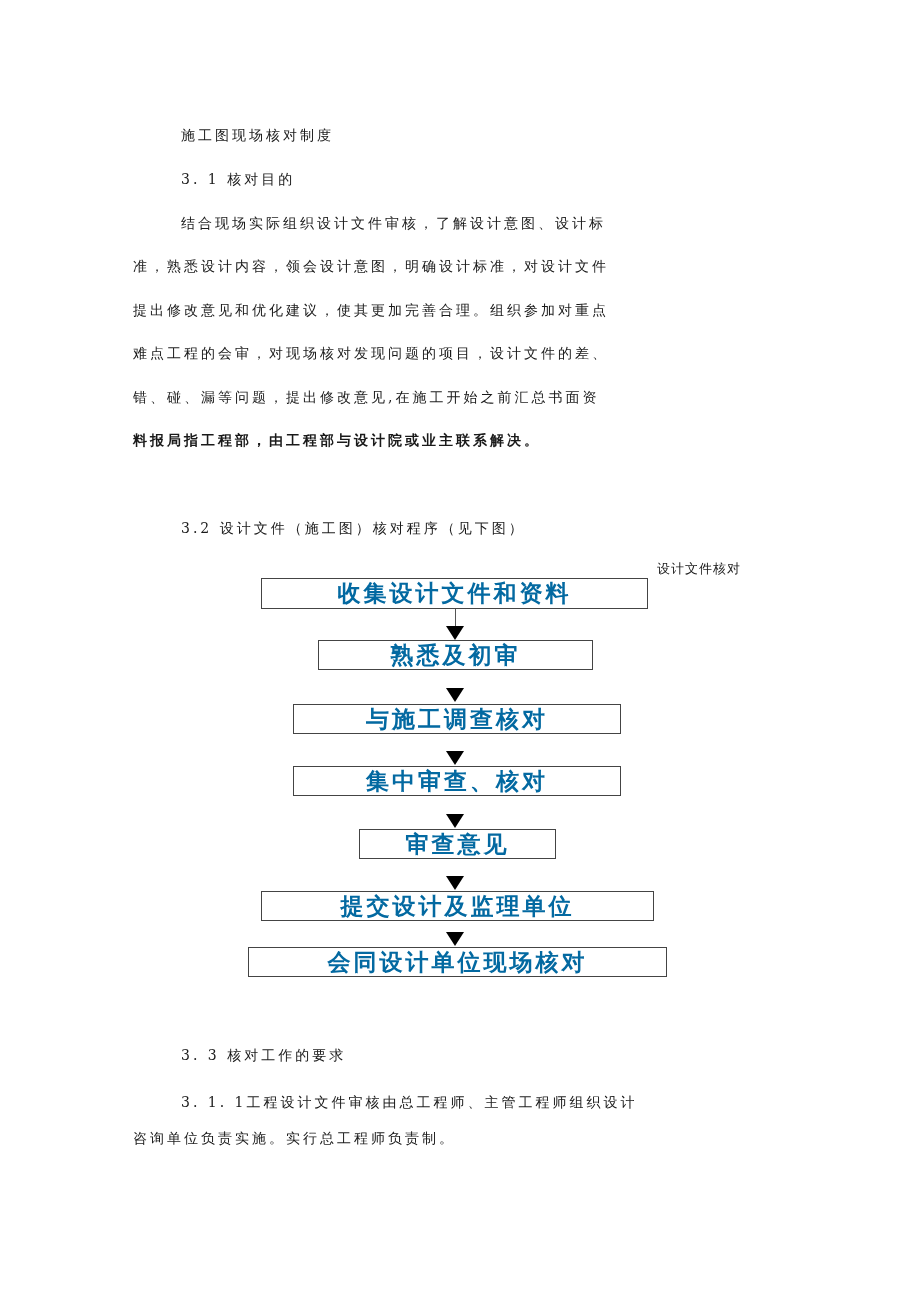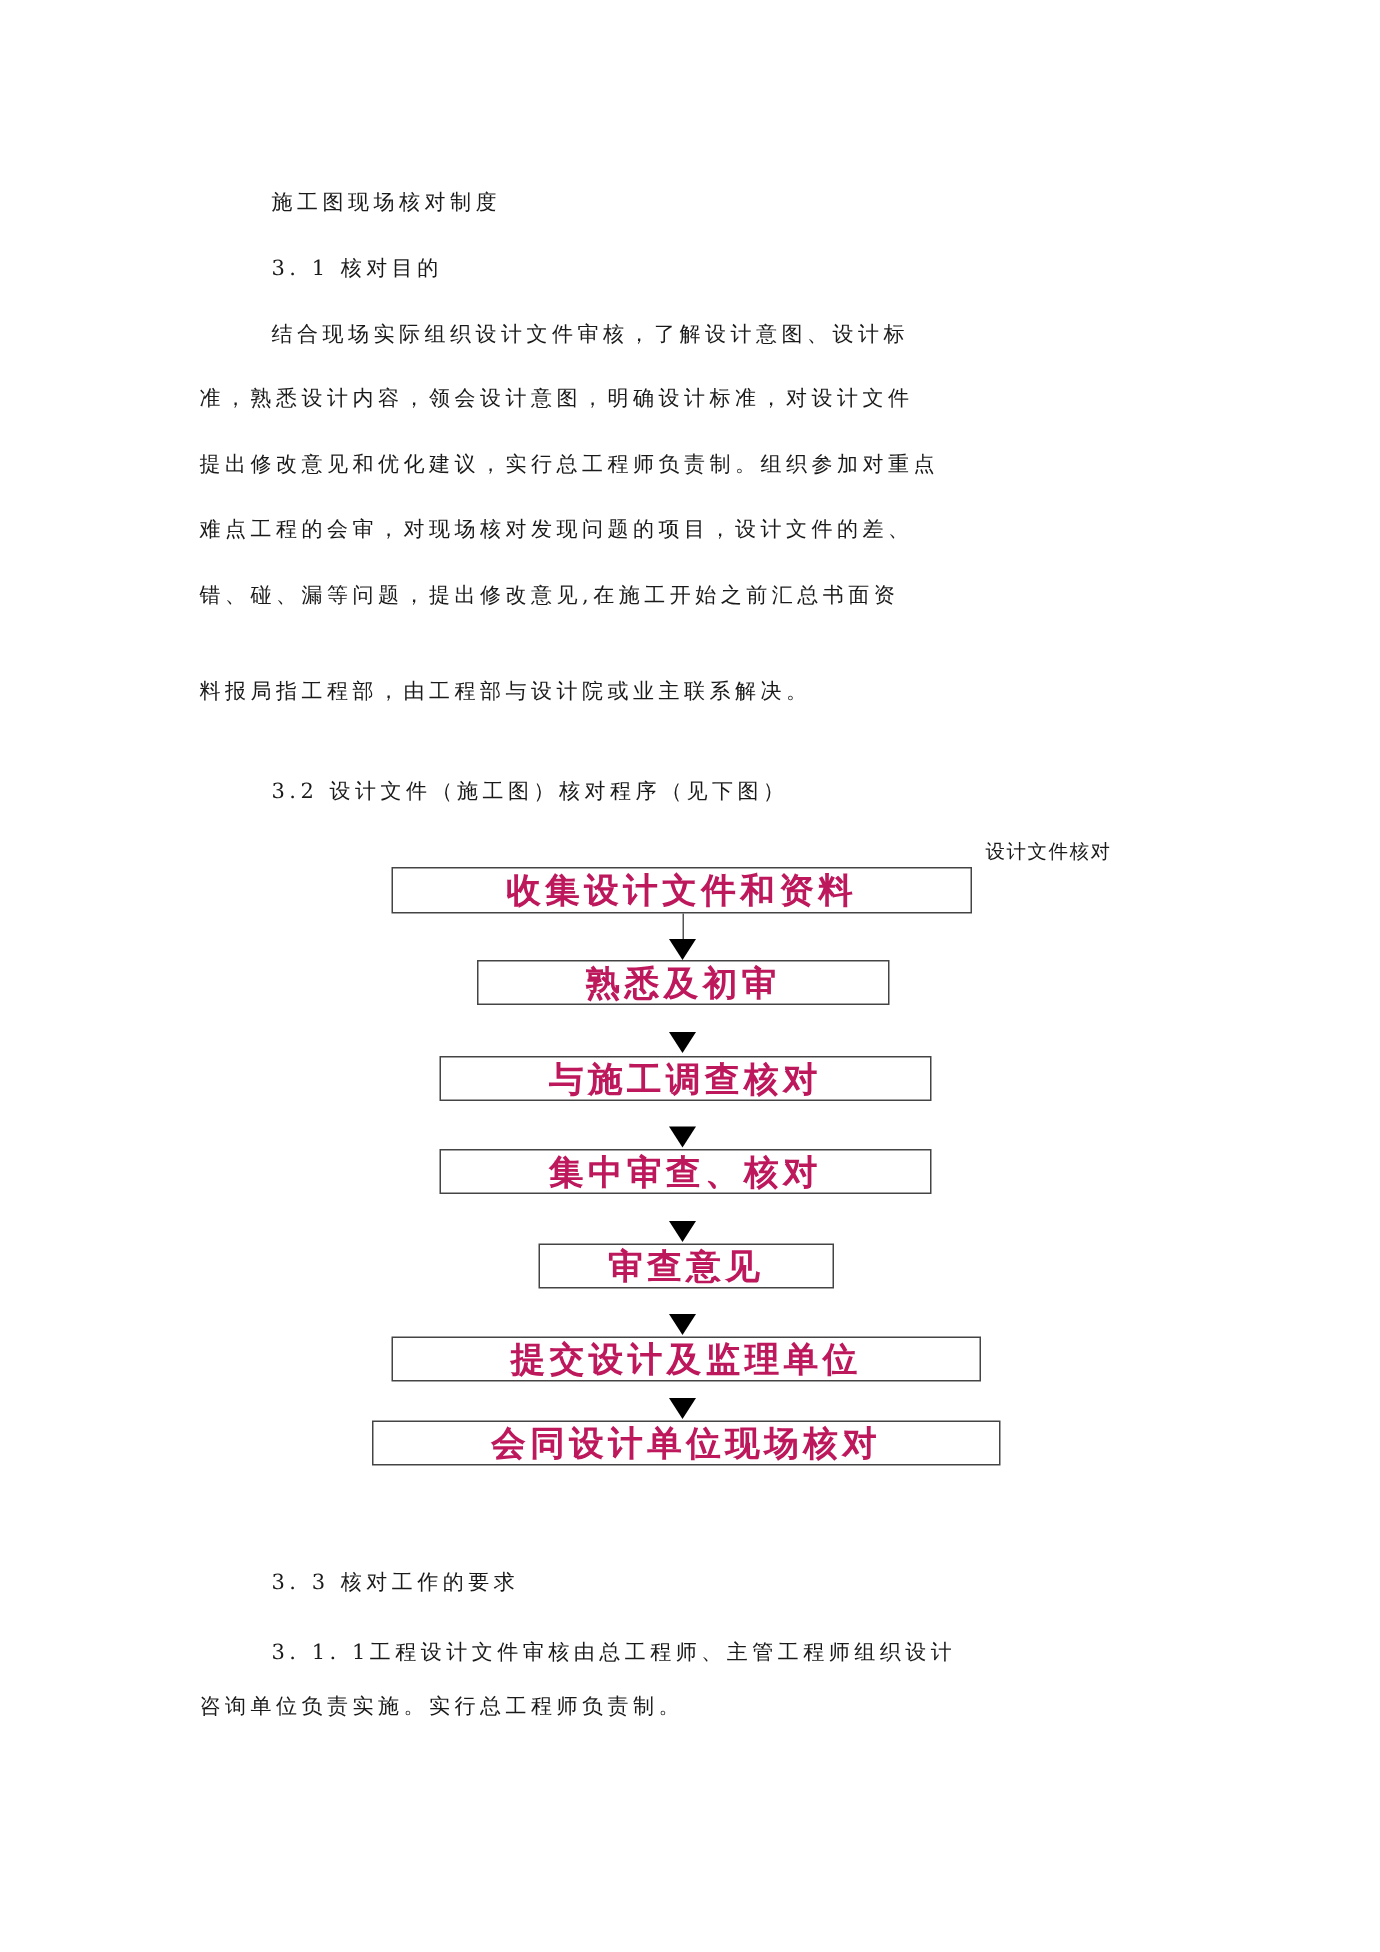--- a/index.html
+++ b/index.html
@@ -2,40 +2,40 @@
 <html><head>
 <meta charset="utf-8">
 <style>
   html, body { margin: 0; padding: 0; background: #ffffff; }
   body { width: 920px; height: 1301px; position: relative; overflow: hidden;
          font-family: "DejaVu Serif", "Liberation Serif", serif; color: #1a1a1a; }
   .line { position: absolute; font-size: 14px; letter-spacing: 3px; white-space: nowrap; line-height: 26px; }
   .box { position: absolute; border: 1.5px solid #444; background: #fff; box-sizing: border-box;
          display: flex; align-items: center; justify-content: center;
          font-family: "DejaVu Sans", "Liberation Sans", sans-serif; font-weight: bold;
-         font-size: 23px; letter-spacing: 3px; color: #be185d; }
+         font-size: 23px; letter-spacing: 3px; color: #0369a1; }
   .arrow { position: absolute; width: 0; height: 0;
            border-left: 9px solid transparent; border-right: 9px solid transparent;
            border-top: 14px solid #000; }
   .stem { position: absolute; width: 1px; background: #555; }
 </style>
 </head>
 <body>
 
 <div>
   <div class="line" style="left:181px; top:122px;">施工图现场核对制度</div>
 
   <div class="line" style="left:181px; top:166px;">3. 1 核对目的</div>
 
   <div class="line" style="left:181px; top:210px;">结合现场实际组织设计文件审核，了解设计意图、设计标</div>
   <div class="line" style="left:133px; top:253px;">准，熟悉设计内容，领会设计意图，明确设计标准，对设计文件</div>
-  <div class="line" style="left:133px; top:297px;">提出修改意见和优化建议，实行总工程师负责制。组织参加对重点</div>
+  <div class="line" style="left:133px; top:297px;">提出修改意见和优化建议，使其更加完善合理。组织参加对重点</div>
   <div class="line" style="left:133px; top:340px;">难点工程的会审，对现场核对发现问题的项目，设计文件的差、</div>
   <div class="line" style="left:133px; top:384px;">错、碰、漏等问题，提出修改意见,在施工开始之前汇总书面资</div>
-  <div class="line" style="left:133px; top:448px;">料报局指工程部，由工程部与设计院或业主联系解决。</div>
+  <div class="line" style="left:133px; top:427px;font-weight:bold;">料报局指工程部，由工程部与设计院或业主联系解决。</div>
 
   <div class="line" style="left:181px; top:471px;margin-top:44px;">3.2 设计文件（施工图）核对程序（见下图）</div>
 
   <div>
     <div class="line" style="left:657px; top:556px; font-size:13px; letter-spacing:1px;">设计文件核对</div>
 
     <div class="box" style="left:261px; top:578px; width:387px; height:31px;">收集设计文件和资料</div>
     <div class="stem" style="left:455px; top:609px; height:18px;"></div>
     <div class="arrow" style="left:446px; top:626px;"></div>
 

